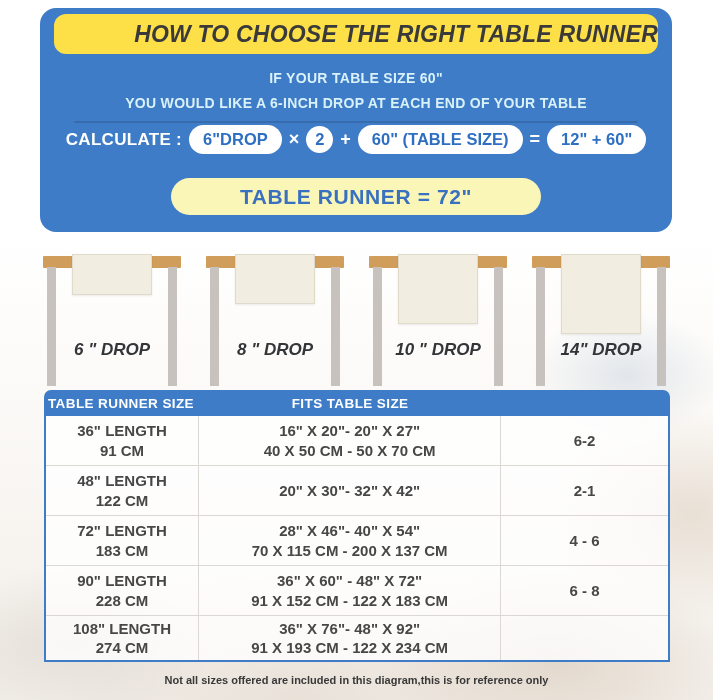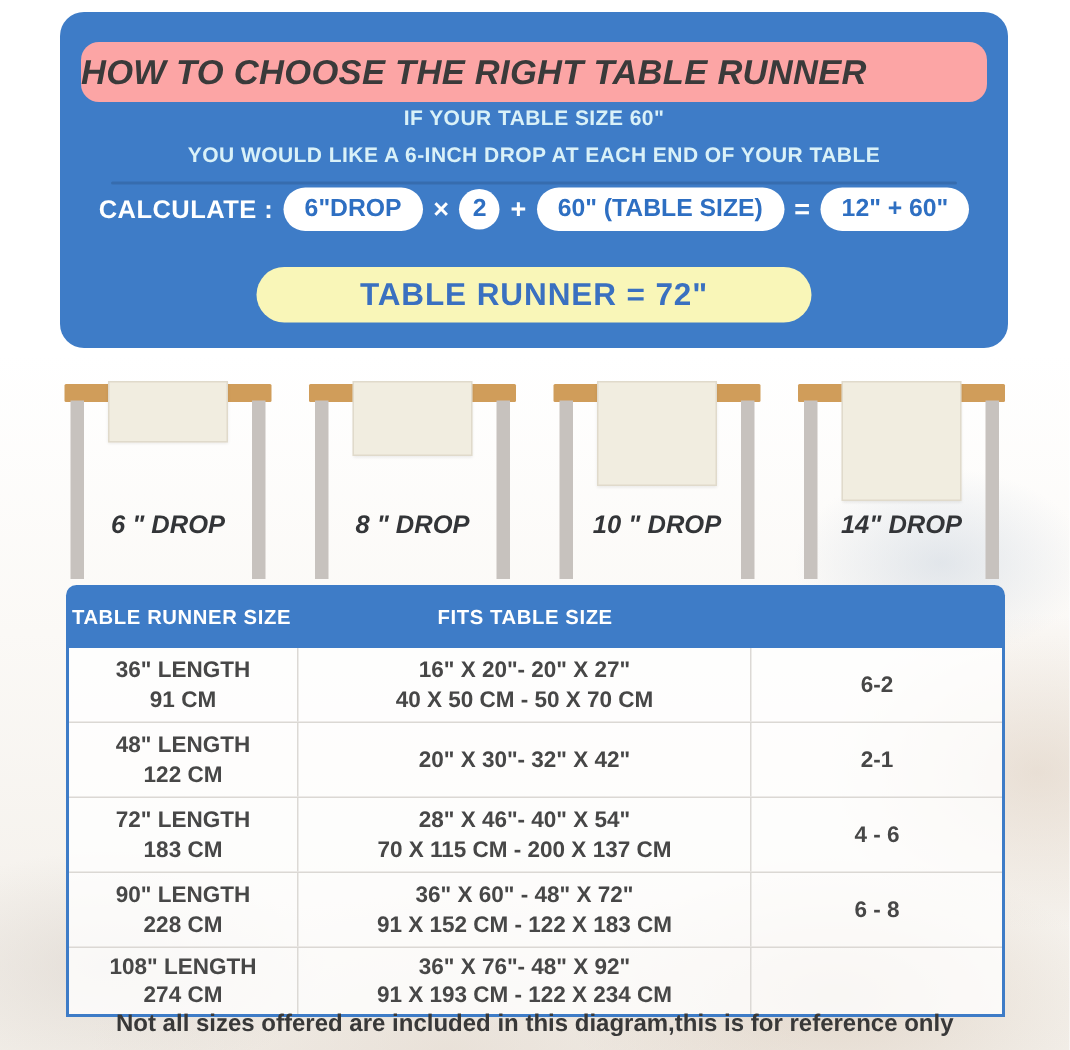--- a/index.html
+++ b/index.html
@@ -20,23 +20,23 @@
       radial-gradient(320px 170px at 42% 100%, rgba(222,210,198,0.45), transparent 75%),
       linear-gradient(180deg,#ffffff 0%,#fbf9f6 40%,#f2eee8 100%);
   }
 
   
   .panel{
     position:absolute;left:40px;top:8px;width:632px;height:224px;
     background:#3e7cc7;border-radius:16px;
   }
   .banner{
-    position:absolute;left:14px;right:14px;top:20px;height:40px;
-    background:#fca5a5;border-radius:12px;
-    display:flex;align-items:center;justify-content:flex-start;
+    position:absolute;left:14px;right:14px;top:6px;height:40px;
+    background:#fde047;border-radius:12px;
+    display:flex;align-items:center;justify-content:flex-end;
   }
   .banner h1{
     margin:0;font-size:23px;font-weight:bold;font-style:italic;
     color:#3a3a3a;letter-spacing:0.2px;white-space:nowrap;
   }
   .sub{
     margin:0;text-align:center;color:#d9f1f8;font-weight:bold;
     font-size:14px;letter-spacing:0.3px;
   }
   .sub-1{padding-top:62px;}
@@ -87,42 +87,42 @@
   .drop-4{height:78px;}
   .fig-label{
     position:absolute;bottom:26px;left:0;width:100%;text-align:center;
     font-weight:bold;font-style:italic;font-size:17px;color:#333538;white-space:nowrap;
   }
 
   
   .size-table{position:absolute;left:44px;top:390px;width:626px;}
   .st-head{
     display:grid;grid-template-columns:24.6% 48.6% 26.8%;
-    background:#3e7cc7;border-radius:7px 7px 0 0;height:42px;align-items:center;
+    background:#3e7cc7;border-radius:7px 7px 0 0;height:26px;align-items:center;
   }
   .st-head span{
     color:#ffffff;font-weight:bold;font-size:13.5px;letter-spacing:0.4px;
     text-align:center;white-space:nowrap;
   }
   .st-body{
     border:2px solid #3e7cc7;border-top:none;
     background:rgba(255,255,255,0.78);
   }
   .st-row{display:grid;grid-template-columns:24.6% 48.6% 26.8%;height:49px;}
   .st-row + .st-row{border-top:1px solid #dbd8d4;}
   .st-row:last-child{height:44px;}
   .st-cell{
     display:flex;flex-direction:column;align-items:center;justify-content:center;
     font-weight:bold;font-size:15px;color:#474747;line-height:1.3;text-align:center;
   }
   .st-cell.c1,.st-cell.c2{border-right:1px solid #dcd9d5;}
 
   .footnote{
     position:absolute;top:674px;left:0;width:100%;margin:0;text-align:center;
-    font-weight:bold;font-size:16px;color:#383838;
+    font-weight:bold;font-size:11px;color:#383838;
   }
 </style>
 </head>
 <body>
 
 <div class="canvas">
   <div class="photo-bg"></div>
 
   <section class="panel">
     <div class="banner">

